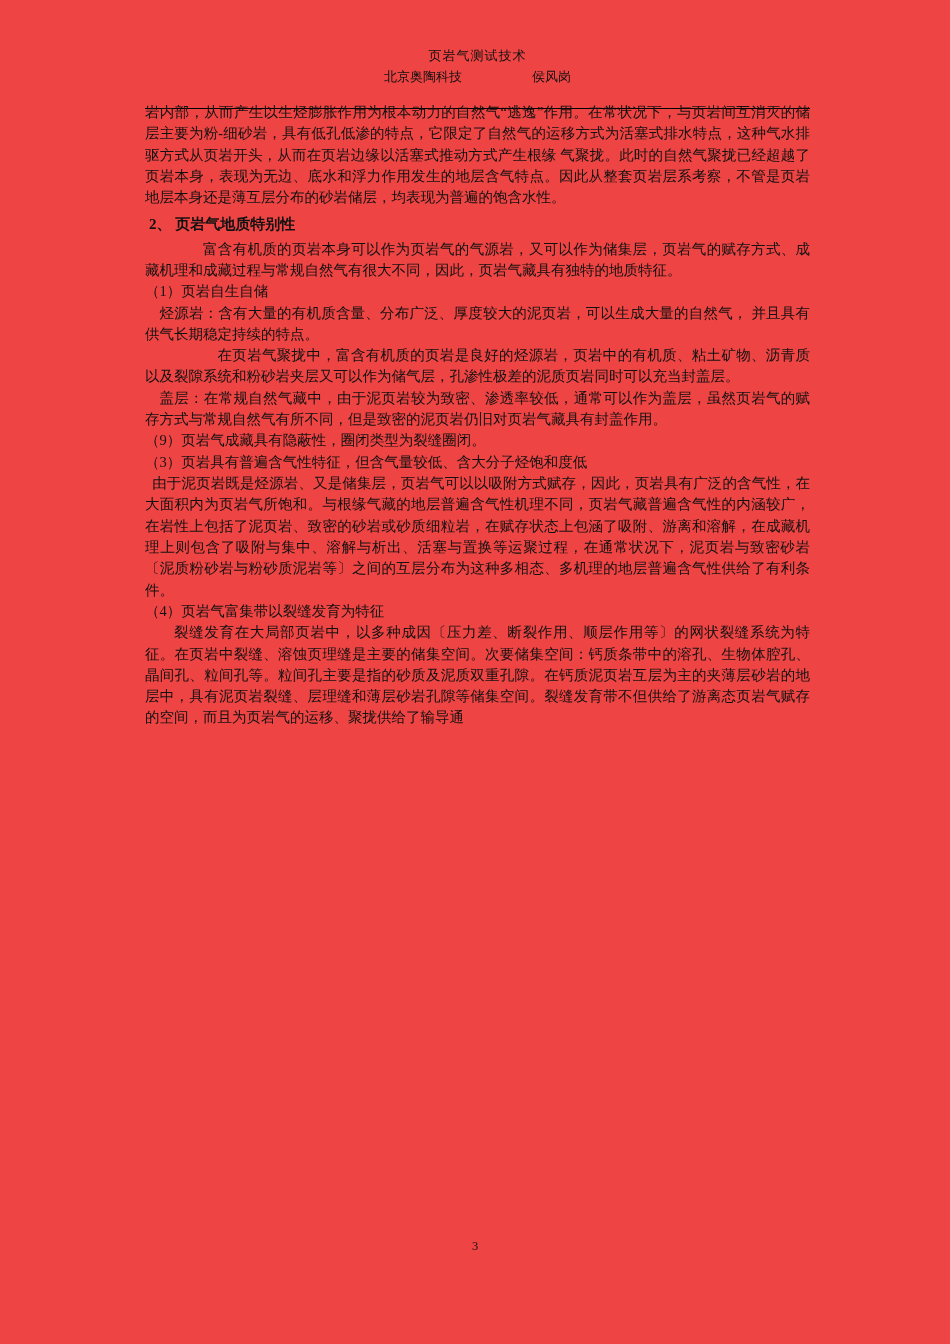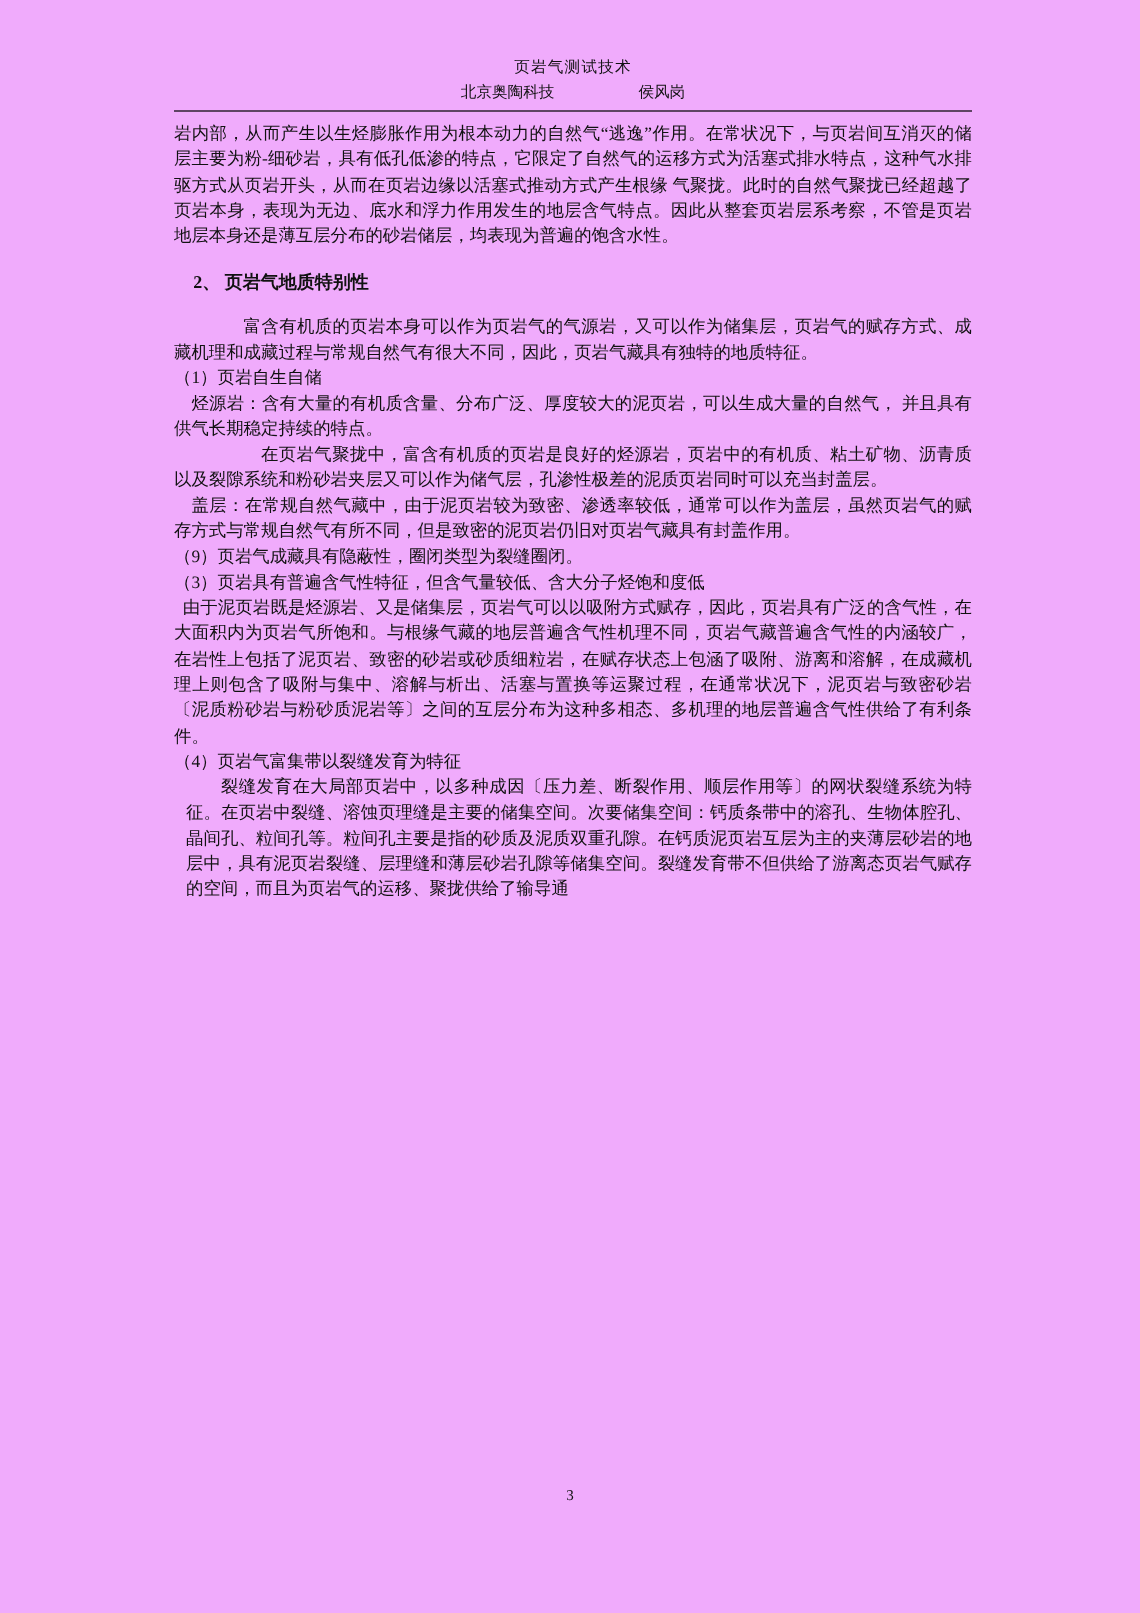--- a/index.html
+++ b/index.html
@@ -4,21 +4,21 @@
 <style>
   html, body {
     margin: 0;
     padding: 0;
     background: #ffffff;
   }
   .page {
     position: relative;
     width: 950px;
     height: 1344px;
-    background: #f0abfc;
+    background: #ef4444;
     font-family: "Liberation Serif", "DejaVu Serif", serif;
     color: #111111;
     box-sizing: border-box;
     overflow: hidden;
   }
   .doc-header {
     position: absolute;
     top: 46px;
     left: 145px;
     width: 665px;
@@ -27,45 +27,45 @@
     line-height: 1.6;
   }
   .doc-header .title-line {
     letter-spacing: 1px;
   }
   .doc-header .sub-line {
     display: flex;
     justify-content: center;
     gap: 70px;
     border-bottom: 1.5px solid #000000;
-    padding-bottom: 4px;
+    padding-bottom: 20px;
   }
   .doc-body {
     position: absolute;
     top: 102px;
     left: 145px;
     width: 665px;
     font-size: 14.5px;
     line-height: 1.47;
   }
   .para {
     margin: 0;
     text-align: justify;
     text-justify: inter-ideograph;
     word-break: break-all;
   }
   .heading {
-    margin: 16px;
+    margin: 4px;
     font-size: 15px;
     font-weight: bold;
     text-align: left;
   }
   .ind-05 { text-indent: 0.5em; }
   .ind-1  { text-indent: 1em; }
-  .ind-2  { text-indent: 2em; margin-left: 10px; }
+  .ind-2  { text-indent: 2em; }
   .ind-4  { text-indent: 4em; }
   .ind-5  { text-indent: 5em; }
   .doc-footer {
     position: absolute;
     bottom: 90px;
     left: 0;
     width: 100%;
     text-align: center;
     font-size: 12.5px;
     color: #111111;

